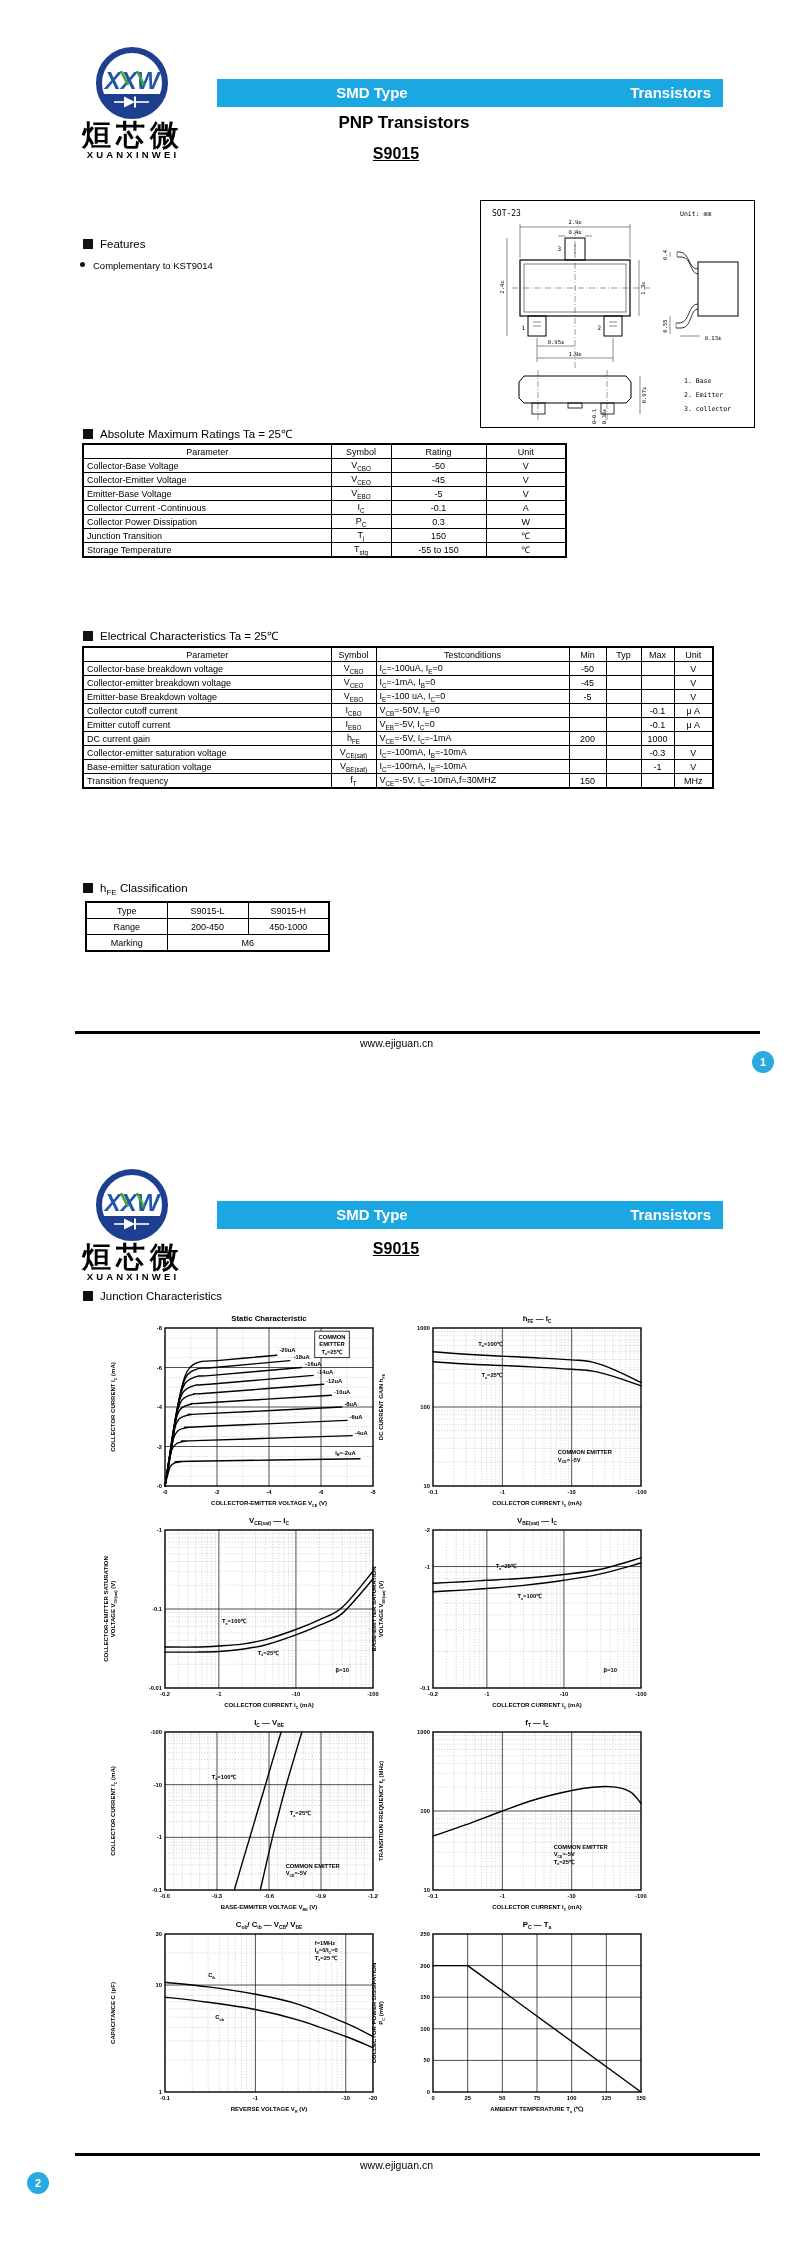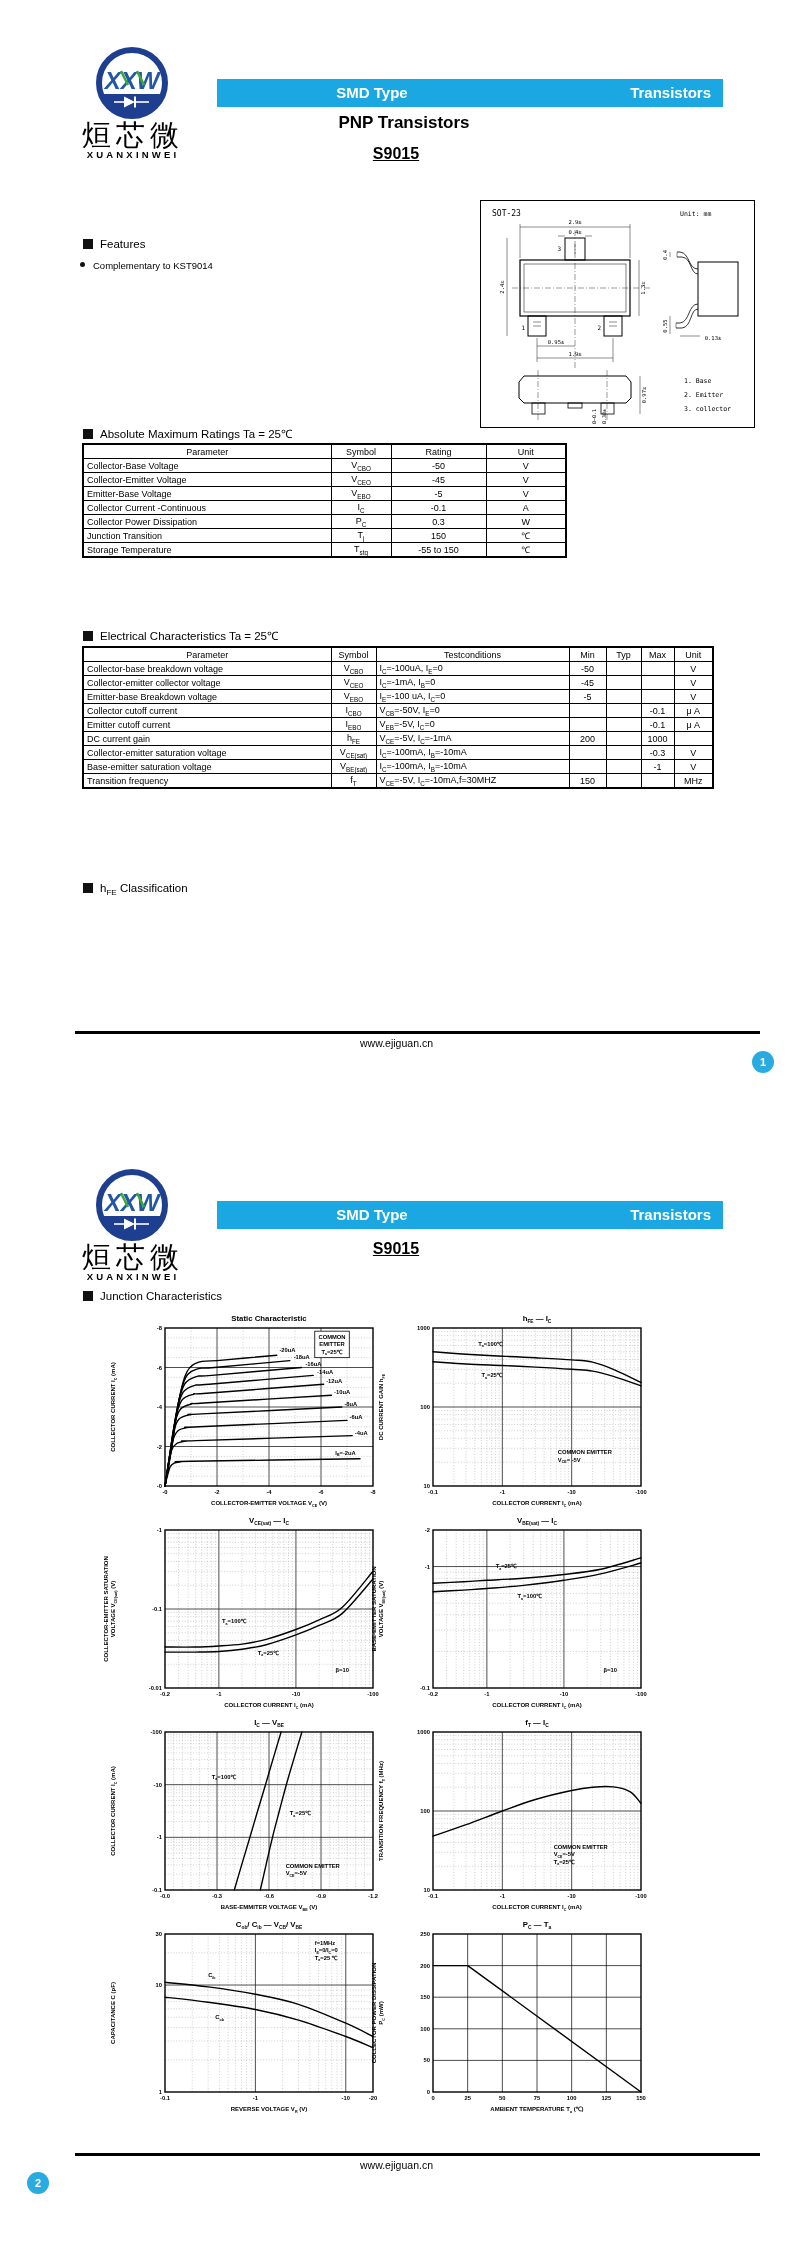--- a/index.html
+++ b/index.html
@@ -5,21 +5,21 @@
   html,body{margin:0;padding:0;background:#fff;}
   .canvas{position:relative;width:793px;height:2244px;background:#fff;font-family:"Liberation Sans",sans-serif;color:#000;overflow:hidden;}
   .page{position:absolute;left:0;width:793px;height:1122px;}
   #p1{top:0;} #p2{top:1122px;}
   .abs{position:absolute;}
   .bar{background:#1ba7e1;color:#fff;font-weight:bold;font-size:15px;}
   .bar .lbl-left{position:absolute;left:0;top:5px;width:310px;text-align:center;}
   .bar .lbl-right{position:absolute;right:12px;top:5px;}
   .doc-title{font-weight:bold;font-size:17px;text-align:center;}
   .part{font-weight:bold;font-size:16px;text-align:center;text-decoration:underline;}
-  .cn{font-weight:normal;font-size:29px;letter-spacing:5px;text-align:center;white-space:nowrap;}
+  .cn{font-weight:bold;font-size:29px;letter-spacing:5px;text-align:center;white-space:nowrap;}
   .en{font-size:9.5px;font-weight:bold;letter-spacing:3.2px;text-align:center;white-space:nowrap;}
   .sec-head{font-size:11.5px;padding-left:11px;}
   .sq{display:inline-block;width:10px;height:10px;background:#111;margin-right:7px;vertical-align:-1px;}
   .feat-item{font-size:9.5px;}
   .dot{display:inline-block;width:5px;height:5px;border-radius:50%;background:#111;margin-right:8px;vertical-align:2px;}
   .tblwrap table{border-collapse:collapse;width:100%;table-layout:fixed;border:2px solid #000;}
   .tblwrap td,.tblwrap th{border:1px solid #000;font-size:9px;font-weight:normal;padding:0 3px;height:13px;text-align:center;overflow:hidden;white-space:nowrap;}
   .tblwrap.absmax td:nth-child(1){text-align:left;}
   .tblwrap.elec td:nth-child(1),.tblwrap.elec td:nth-child(3){text-align:left;}
   .tblwrap.hfe td{height:15px;}
@@ -227,21 +227,21 @@
             <tr>
               <td>Collector-base breakdown voltage</td>
               <td>V<sub>CBO</sub></td>
               <td>I<sub>C</sub>=-100uA, I<sub>E</sub>=0</td>
               <td>-50</td>
               <td></td>
               <td></td>
               <td>V</td>
             </tr>
             <tr>
-              <td>Collector-emitter collector voltage</td>
+              <td>Collector-emitter breakdown voltage</td>
               <td>V<sub>CEO</sub></td>
               <td>I<sub>C</sub>=-1mA, I<sub>B</sub>=0</td>
               <td>-45</td>
               <td></td>
               <td></td>
               <td>V</td>
             </tr>
             <tr>
               <td>Emitter-base Breakdown voltage</td>
               <td>V<sub>EBO</sub></td>
@@ -303,20 +303,45 @@
               <td>150</td>
               <td></td>
               <td></td>
               <td>MHz</td>
             </tr>
           </tbody>
         </table>
       </div>
 
     <div class="abs sec-head" style="left:72px;top:882px"><span class="sq"></span><span>h<sub>FE</sub> Classification</span></div>
+    <div class="abs tblwrap hfe" style="left:85px;top:901px;width:243px">
+        <table>
+          <colgroup>
+            <col style="width:81px">
+            <col style="width:81px">
+            <col style="width:81px">
+          </colgroup>
+          <tbody>
+            <tr>
+              <td>Type</td>
+              <td>S9015-L</td>
+              <td>S9015-H</td>
+            </tr>
+            <tr>
+              <td>Range</td>
+              <td>200-450</td>
+              <td>450-1000</td>
+            </tr>
+            <tr>
+              <td>Marking</td>
+              <td colspan="2">M6</td>
+            </tr>
+          </tbody>
+        </table>
+      </div>
 
     <div class="abs footer-line" style="left:75px;top:1031px;width:685px"></div>
     <div class="abs footer-url" style="left:0;top:1037px;width:793px">www.ejiguan.cn</div>
     <div class="abs pagenum" style="left:752px;top:1051px">1</div>
   </section>
 
   <section class="page" id="p2">
 
     <svg class="abs" style="left:94px;top:45px" width="76" height="76" viewBox="0 0 76 76">
       <circle cx="38" cy="38" r="33" fill="#fff" stroke="#1e3f8f" stroke-width="6"></circle>

